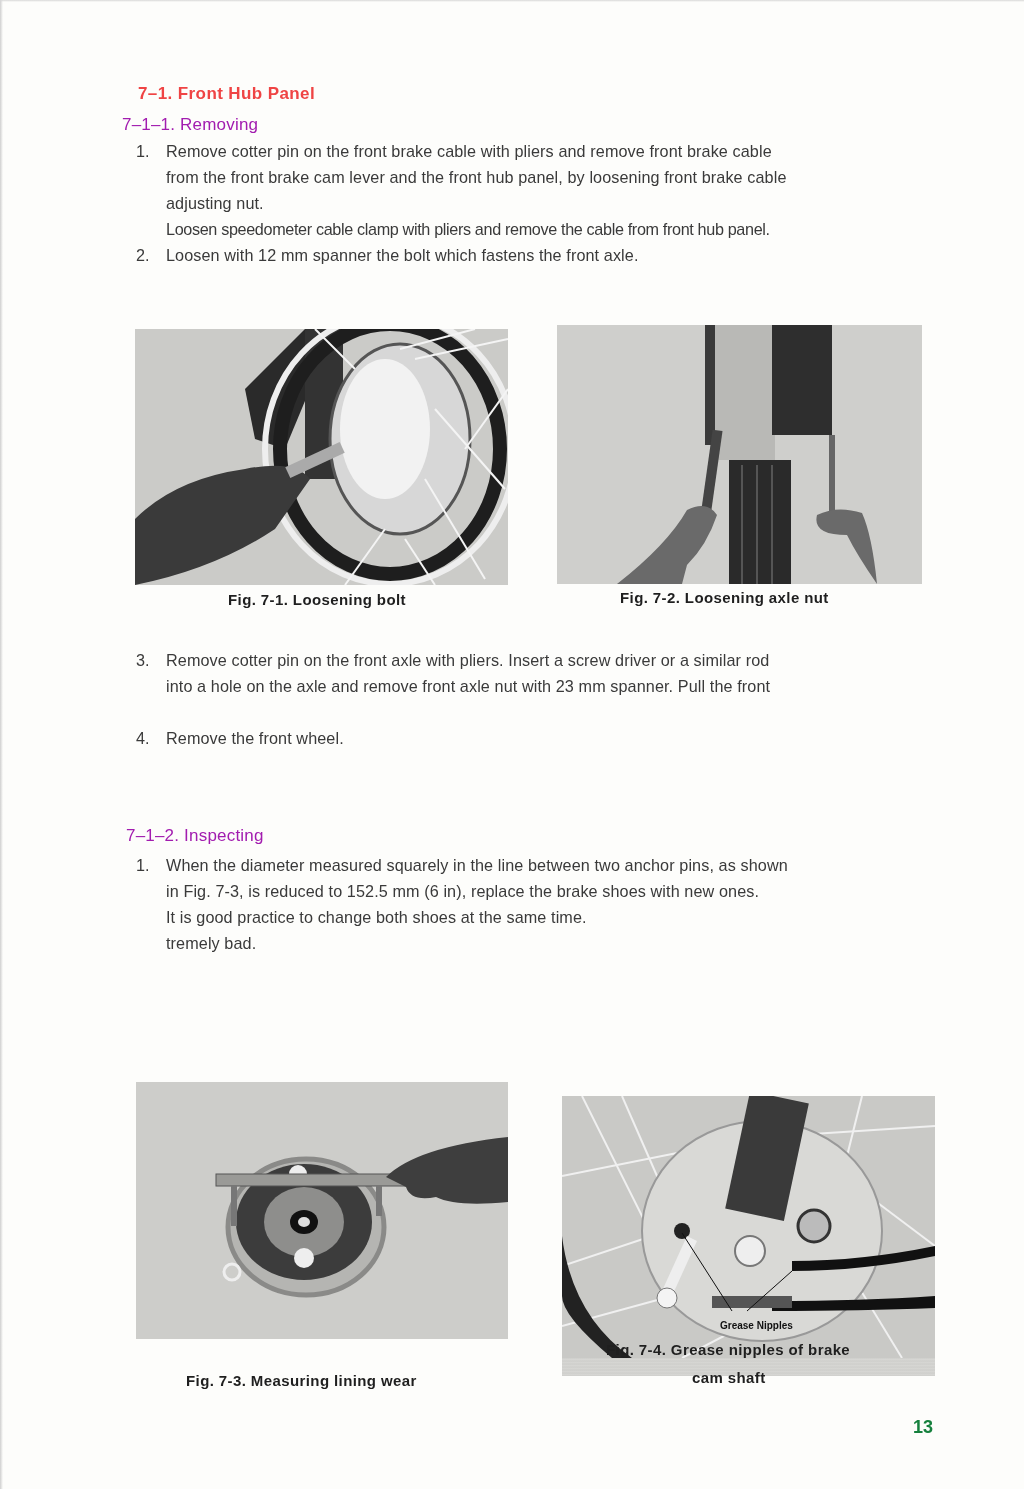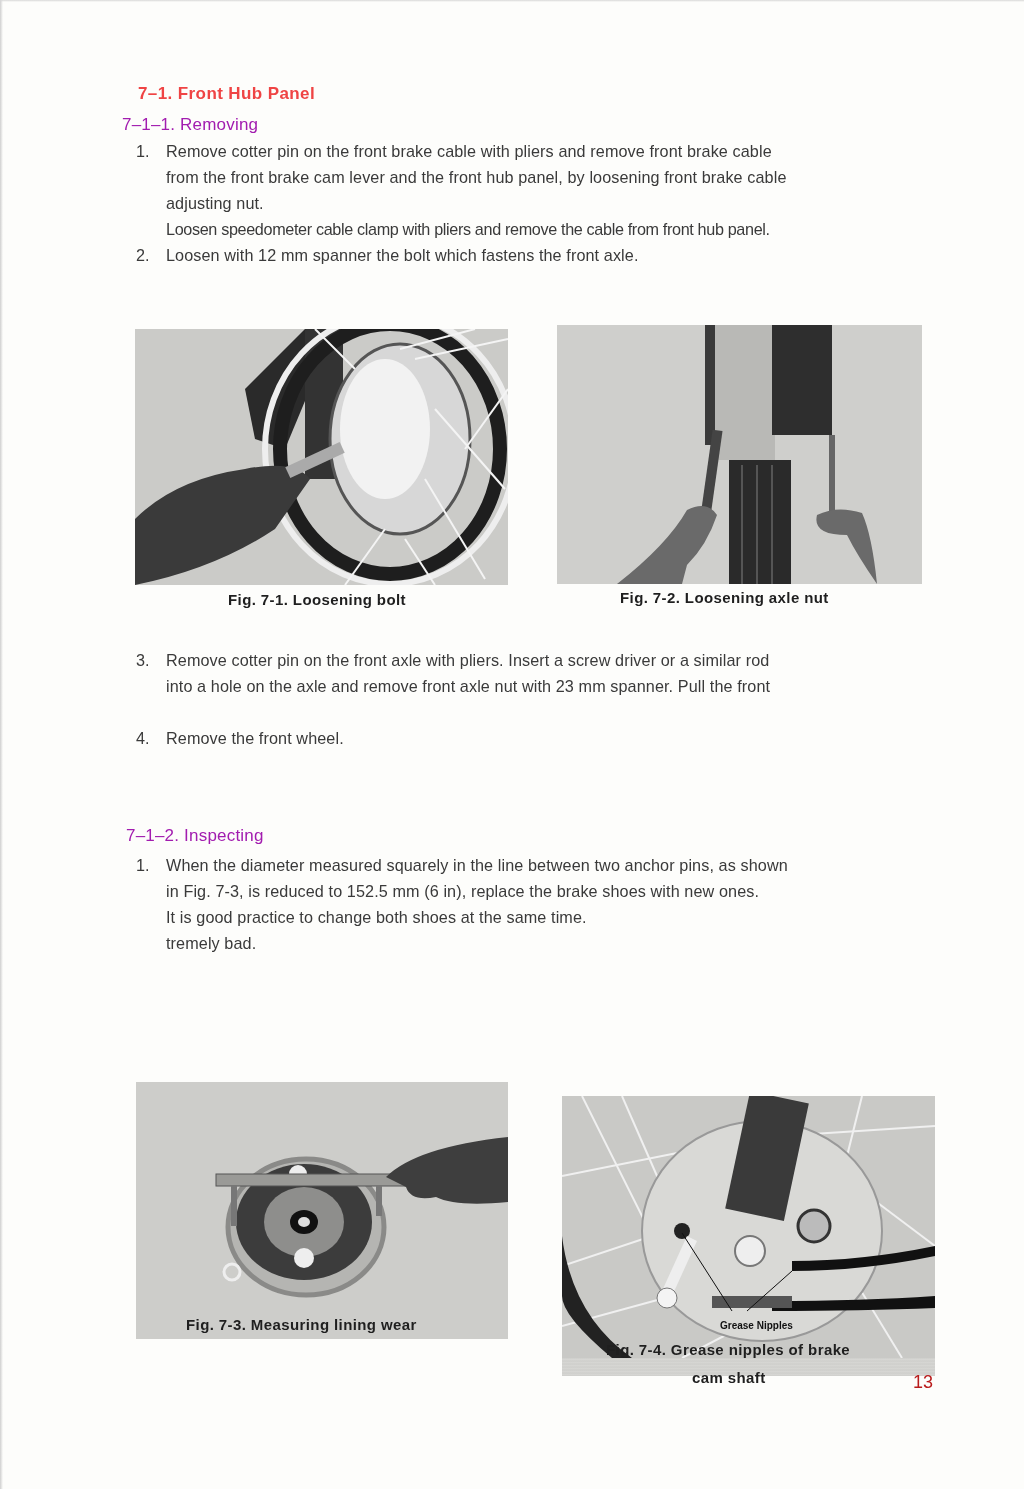--- a/index.html
+++ b/index.html
@@ -32,21 +32,21 @@
   .step-line { height: 26px; }
   .justify-line { display: flex; justify-content: space-between; align-items: center; }
   .photo {
     position: absolute; overflow: hidden;
     background: repeating-linear-gradient(0deg, #cfcfcc 0px, #d8d8d5 2px, #c9c9c6 3px);
   }
   .caption {
     position: absolute; font-weight: bold; font-size: 15px; color: #1f1f1f; letter-spacing: 0.4px; white-space: nowrap;
   }
   .page-number {
-    position: absolute; left: 913px; top: 1372px; font-weight: normal; font-size: 18px; color: #b91c1c;
+    position: absolute; left: 913px; top: 1417px; font-weight: bold; font-size: 18px; color: #15803d;
   }
   .grease-label {
     position: absolute; font-weight: bold; font-size: 10px; color: #111; letter-spacing: 0;
     font-family: "Liberation Sans Narrow", "Liberation Sans", sans-serif;
   }
 </style>
 </head>
 <body>
 
 <div class="page-edge-left"></div>
@@ -157,21 +157,21 @@
     <ellipse cx="168" cy="140" rx="6" ry="5" fill="#ddd"></ellipse>
     <circle cx="162" cy="92" r="9" fill="#eee"></circle>
     <circle cx="168" cy="176" r="10" fill="#eee"></circle>
     <circle cx="96" cy="190" r="8" fill="none" stroke="#eee" stroke-width="3"></circle>
     <rect x="80" y="92" width="200" height="12" fill="#9a9a97" stroke="#555" stroke-width="1"></rect>
     <rect x="95" y="104" width="6" height="40" fill="#777"></rect>
     <rect x="240" y="104" width="6" height="30" fill="#777"></rect>
     <path d="M250 95 Q280 65 372 55 L372 120 Q320 125 300 115 Q275 120 270 105 Z" fill="#3e3e3e"></path>
   </svg>
 </div>
-<div class="caption" style="left:186px; top:1316px;text-align:center;">Fig.  7-3. Measuring lining wear</div>
+<div class="caption" style="left:186px; top:1372px;text-align:center;">Fig.  7-3. Measuring lining wear</div>
 
 <div class="photo" style="left:562px; top:1076px; width:373px; height:280px;margin-top:20px;">
   <svg width="373" height="262" viewBox="0 0 373 262">
     <rect x="0" y="0" width="373" height="262" fill="#c9c9c6"></rect>
     <g stroke="#f0f0f0" stroke-width="2">
       <line x1="0" y1="80" x2="200" y2="40"></line>
         <line x1="0" y1="170" x2="150" y2="120"></line>
       <line x1="20" y1="0" x2="120" y2="200"></line>
         <line x1="60" y1="0" x2="130" y2="160"></line>
       <line x1="373" y1="30" x2="220" y2="40"></line>

